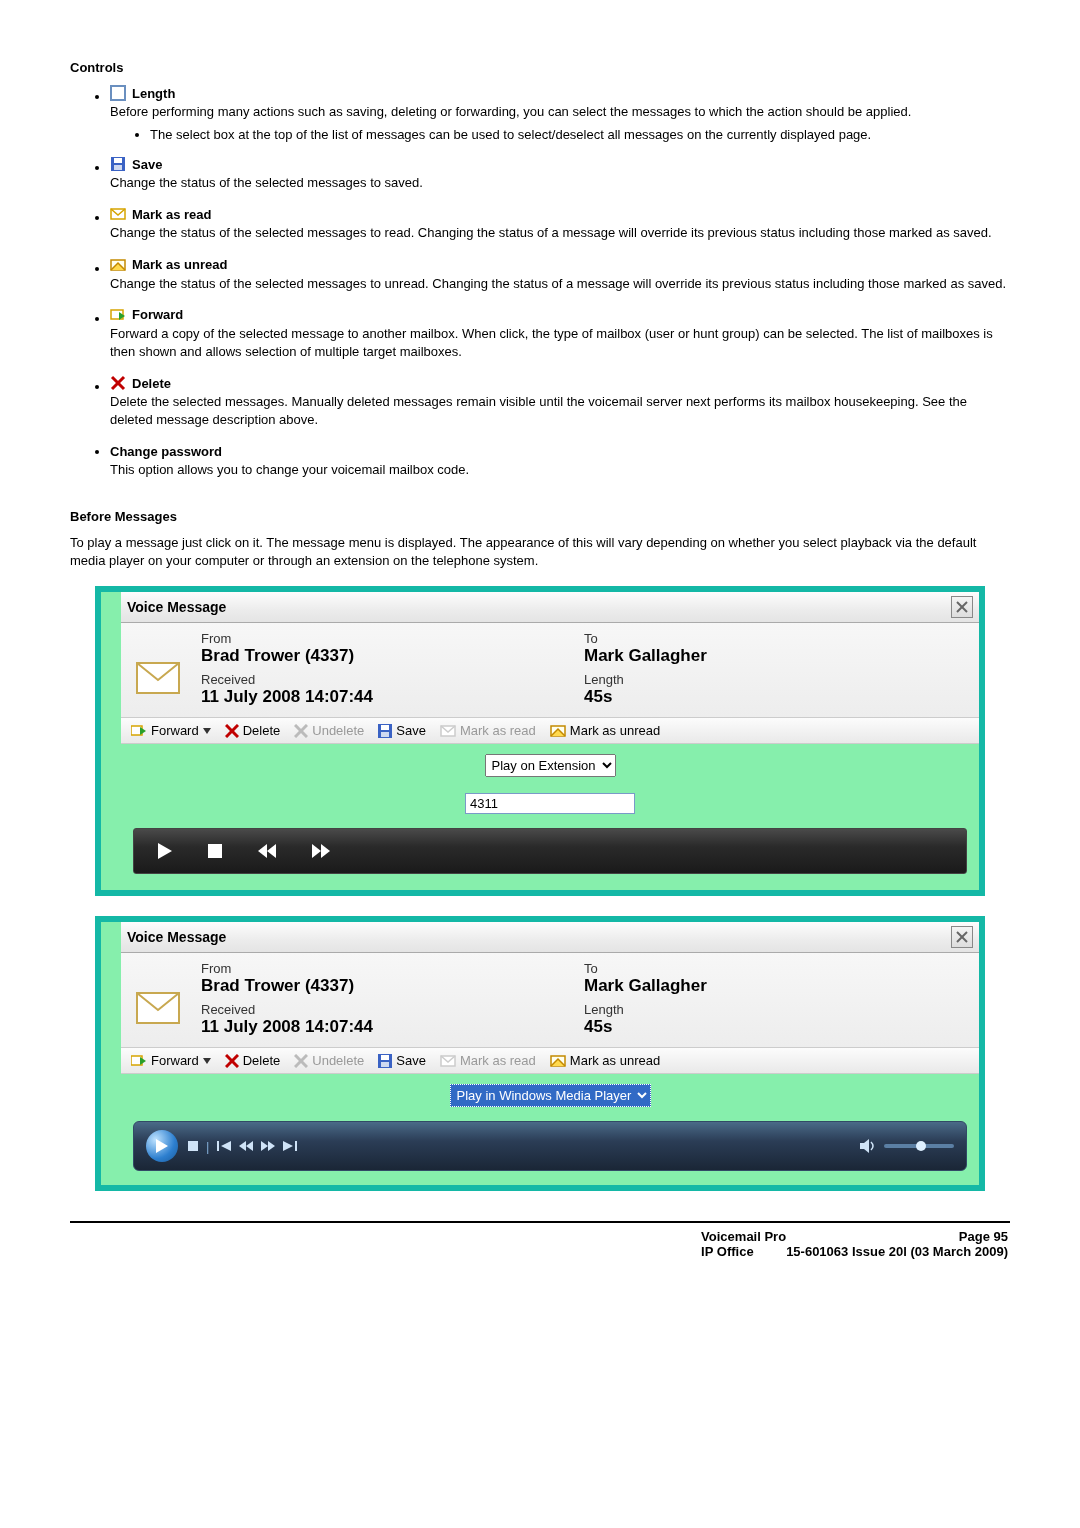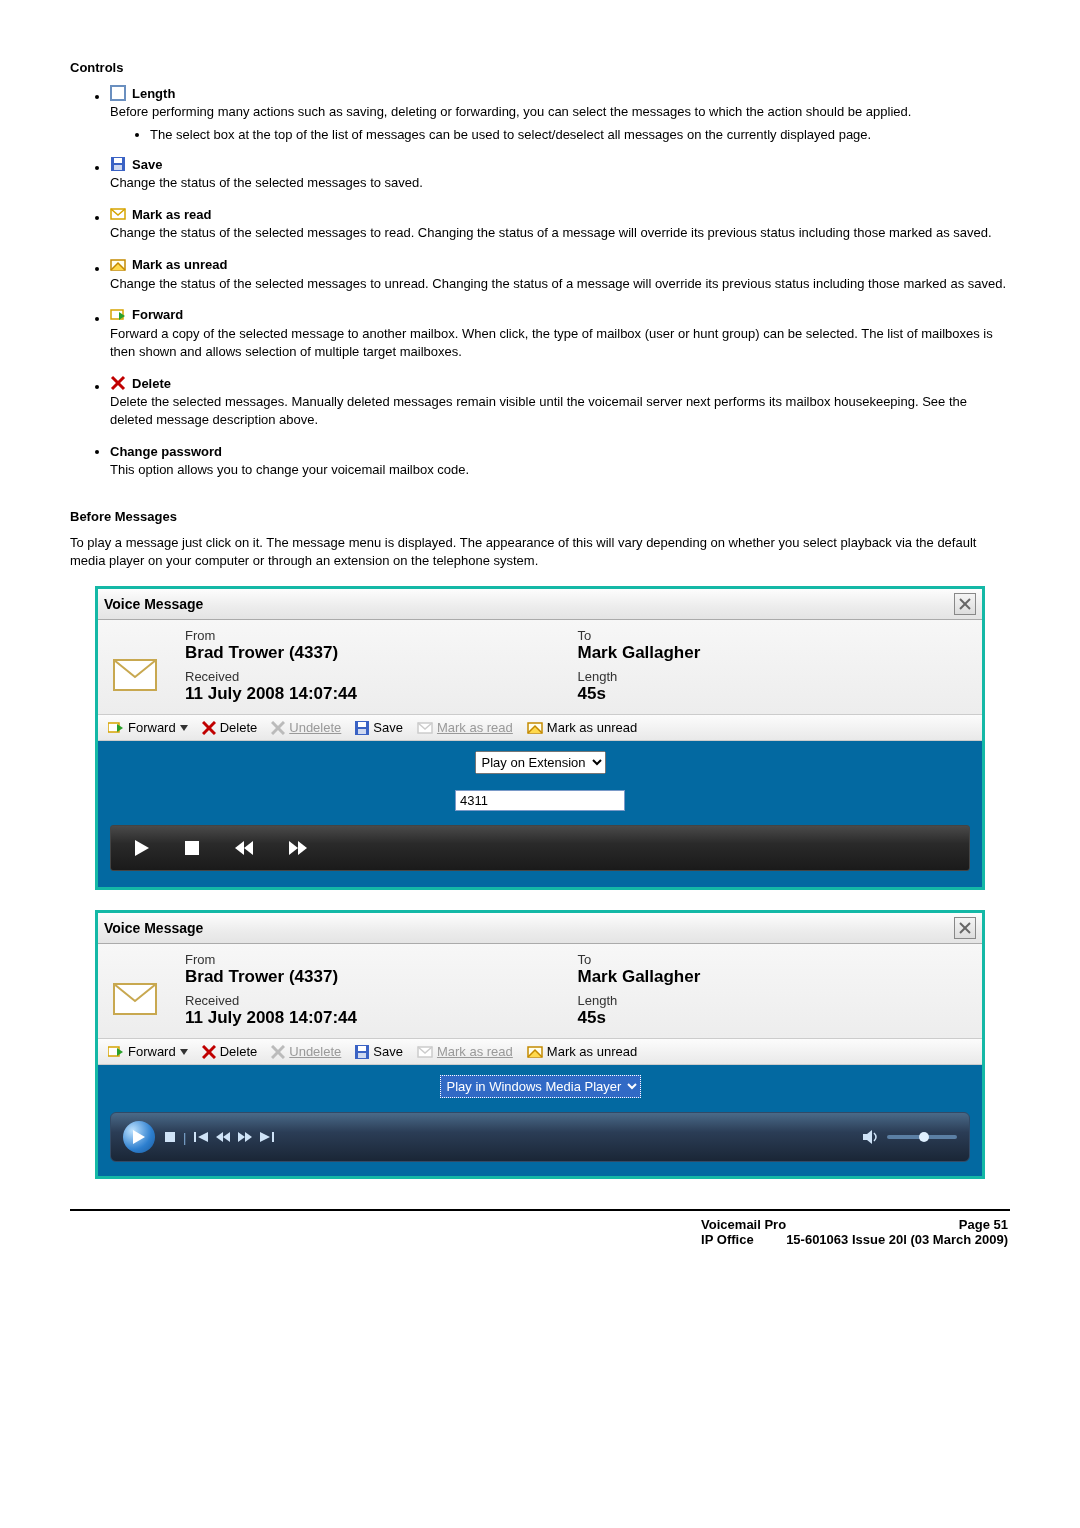--- a/index.html
+++ b/index.html
@@ -46,23 +46,24 @@
     margin-top: 2px;
     line-height: 1.4;
   }
   .body-text {
     line-height: 1.4;
     margin: 6px 0 16px 0;
   }
 
   
   .vm-window {
-    border: 3px solid #14b8a6;
+    border: 6px solid #14b8a6;
     margin: 10px 25px 20px 25px;
-    background: #0369a1;
+    background: #86efac;
+    padding-left: 20px;
   }
   .vm-titlebar {
     background: linear-gradient(#fdfdfd, #ececec 60%, #e4e4e4);
     border-bottom: 1px solid #aaa;
     padding: 4px 6px;
     display: flex;
     justify-content: space-between;
     align-items: center;
     font-weight: bold;
     font-size: 14px;
@@ -76,21 +77,21 @@
     align-items: center;
     justify-content: center;
     font-weight: bold;
     color: #555;
     cursor: pointer;
   }
   .vm-info {
     display: flex;
     background: linear-gradient(#f7f7f7, #ededed);
     padding: 8px 12px 10px 12px;
-    gap: 25px;
+    gap: 18px;
   }
   .vm-envelope {
     width: 50px;
     display: flex;
     align-items: center;
     justify-content: center;
     padding-top: 18px;
   }
   .vm-fields {
     flex: 1;
@@ -118,21 +119,20 @@
   }
   .vm-tb-btn {
     display: inline-flex;
     align-items: center;
     gap: 4px;
     cursor: pointer;
   }
   .vm-tb-btn.disabled {
     color: #999;
     cursor: default;
-    text-decoration: underline;
   }
   .vm-playrow {
     display: flex;
     align-items: center;
     gap: 16px;
     padding: 10px 12px 8px 12px;
     flex-direction: column;
   }
   .vm-playrow select {
     font-size: 13px;
@@ -571,18 +571,18 @@
     </div>
   </div>
 
   <hr class="footer-rule">
   <div class="footer">
     <div>
       <div>Voicemail Pro</div>
       <div>IP Office</div>
     </div>
     <div style="text-align:right;">
-      <div>Page 51</div>
+      <div>Page 95</div>
       <div>15-601063 Issue 20l (03 March 2009)</div>
     </div>
   </div>
 
 </div>
 
 </body></html>

